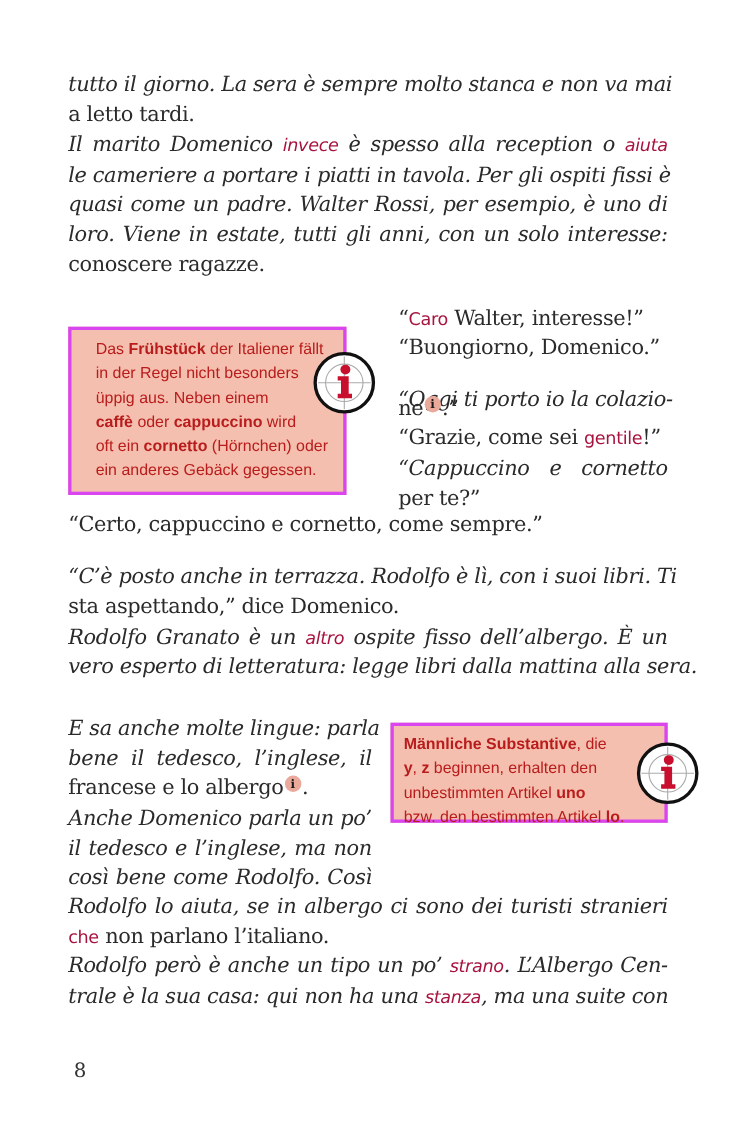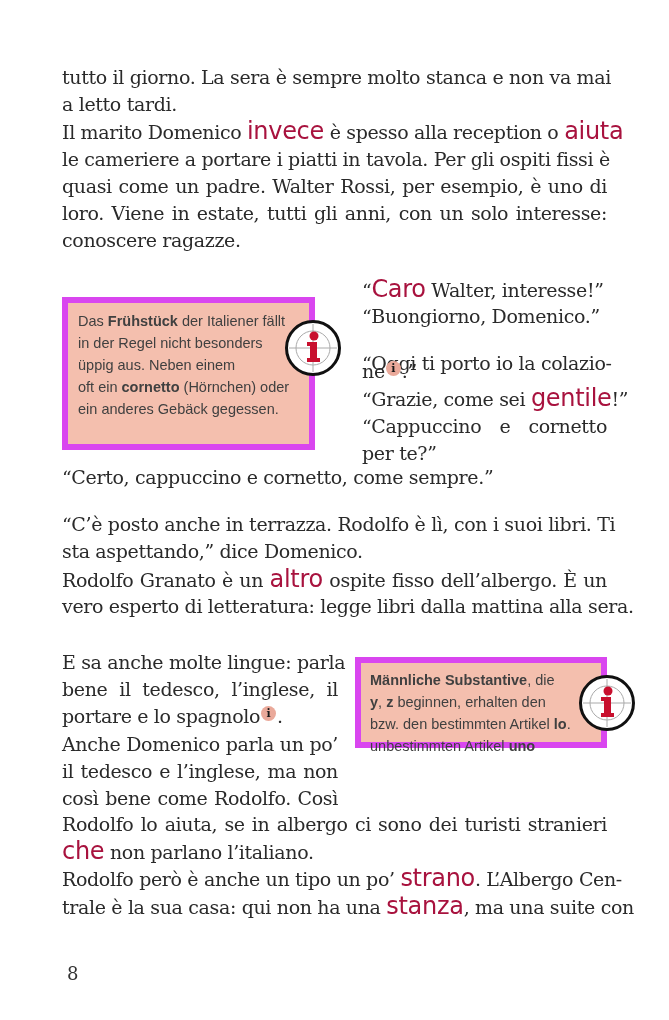--- a/index.html
+++ b/index.html
@@ -5,34 +5,34 @@
   html, body { margin: 0; padding: 0; }
   body {
     width: 669px; height: 1020px; background: #ffffff; position: relative; overflow: hidden;
     font-family: "DejaVu Serif", "Liberation Serif", serif; color: #2a2a2a;
   }
   .page { position: absolute; left: 0; top: 0; width: 669px; height: 1020px; }
   .line {
     position: absolute; left: 62px; width: 545px; height: 27px;
     font-size: 19px; line-height: 27px; white-space: nowrap; letter-spacing: -0.35px;
   }
-  .line.just { text-align: justify; text-align-last: justify; }
+  .line.just { text-align: justify; text-align-last: justify; font-style: italic; }
   .line.narrow-r { left: 362px; width: 245px; }
   .line.narrow-l { width: 276px; }
-  .hl { color: #a8123e; font-family: "DejaVu Sans", "Liberation Sans", sans-serif; font-size: 24px; letter-spacing: -0.3px; }
+  .hl { color: #a8123e; font-family: "DejaVu Sans", "Liberation Sans", sans-serif; font-size: 16px; letter-spacing: -0.3px; }
   .inline-i {
     display: inline-block; width: 15px; height: 15px; border-radius: 50%;
     background: #eaa99a; vertical-align: 6px; margin: 0 1px;
     font-family: "DejaVu Serif", serif; font-weight: bold; font-size: 11px; line-height: 15px;
     text-align: center; color: #1a1a1a; letter-spacing: 0;
   }
   .infobox {
-    position: absolute; background: #f4bfae; border: 6px solid #d946ef;
-    font-family: "Liberation Sans", "DejaVu Sans", sans-serif; color: #404040;
-    font-size: 14.5px; line-height: 22px; padding: 6px 8px 6px 10px; box-sizing: border-box;
+    position: absolute; background: #f4bfae; border: 3px solid #d946ef;
+    font-family: "Liberation Sans", "DejaVu Sans", sans-serif; color: #b91c1c;
+    font-size: 14.5px; line-height: 22px; padding: 6px 8px 6px 22px; box-sizing: border-box;
   }
   .infobox .bl { display: block; white-space: nowrap; }
   .infobox b { font-weight: bold; }
   .info-badge {
     position: absolute; width: 56px; height: 56px; border-radius: 50%;
     background: #ffffff; border: 3px solid #111; box-sizing: border-box;
   }
   .info-badge svg { position: absolute; left: -3px; top: -3px; }
   .pagenum {
     position: absolute; left: 67px; top: 963px; font-size: 18px; color: #333;
@@ -58,20 +58,21 @@
       <div class="line narrow-r" style="top: 357.9px;"><span>ne</span><span class="inline-i">i</span><span>.”</span></div>
       <div class="line narrow-r" style="top: 385.2px;"><span>“Grazie, come sei </span><span class="hl">gentile</span><span>!”</span></div>
       <div class="line narrow-r just" style="top: 412.5px;"><span>“Cappuccino e cornetto</span></div>
       <div class="line narrow-r" style="top: 439.8px;"><span>per te?”</span></div>
     </div>
 
   <div class="infobox" id="infobox-breakfast" style="left:62px; top:297px; width:253px; height:153px; padding-top:7px;">
       <span class="bl"><span>Das </span><b>Frühstück</b><span> der Italiener fällt</span></span>
       <span class="bl"><span>in der Regel nicht besonders</span></span>
       <span class="bl"><span>üppig aus. Neben einem</span></span>
+      <span class="bl"><b>caffè</b><span> oder </span><b>cappuccino</b><span> wird</span></span>
       <span class="bl"><span>oft ein </span><b>cornetto</b><span> (Hörnchen) oder</span></span>
       <span class="bl"><span>ein anderes Gebäck gegessen.</span></span>
     </div>
   <div class="info-badge" style="left:285px; top:320px;">
     <svg width="56" height="56" viewBox="0 0 56 56">
       <circle cx="28" cy="28" r="17" fill="none" stroke="#aaa" stroke-width="1"></circle>
       <line x1="4" y1="28" x2="52" y2="28" stroke="#aaa" stroke-width="1"></line>
       <line x1="28" y1="4" x2="28" y2="52" stroke="#aaa" stroke-width="1"></line>
       <circle cx="29" cy="16" r="4.5" fill="#c8102e"></circle>
       <path d="M22 22 L32 22 L32 38 L35 38 L35 42 L22 42 L22 38 L25 38 L25 26 L22 26 Z" fill="#c8102e"></path>
@@ -81,31 +82,31 @@
   <div id="middle-lines">
       <div class="line " style="top: 464px;"><span>“Certo, cappuccino e cornetto, come sempre.”</span></div>
       <div class="line just" style="top: 511.2px;"><span>“C’è posto anche in terrazza. Rodolfo è lì, con i suoi libri. Ti</span></div>
       <div class="line " style="top: 538.4px;"><span>sta aspettando,” dice Domenico.</span></div>
       <div class="line just" style="top: 565.6px;"><span>Rodolfo Granato è un </span><span class="hl">altro</span><span> ospite fisso dell’albergo. È un</span></div>
       <div class="line just" style="top: 592.8px;"><span>vero esperto di letteratura: legge libri dalla mattina alla sera.</span></div>
     </div>
   <div id="left-column-lines">
       <div class="line narrow-l just" style="top: 649px;"><span>E sa anche molte lingue: parla</span></div>
       <div class="line narrow-l just" style="top: 676.2px;"><span>bene il tedesco, l’inglese, il</span></div>
-      <div class="line narrow-l" style="top: 703.4px;"><span>portare e lo spagnolo</span><span class="inline-i">i</span><span>.</span></div>
+      <div class="line narrow-l" style="top: 703.4px;"><span>francese e lo albergo</span><span class="inline-i">i</span><span>.</span></div>
       <div class="line narrow-l just" style="top: 730.6px;"><span>Anche Domenico parla un po’</span></div>
       <div class="line narrow-l just" style="top: 757.8px;"><span>il tedesco e l’inglese, ma non</span></div>
       <div class="line narrow-l just" style="top: 785px;"><span>così bene come Rodolfo. Così</span></div>
     </div>
 
   <div class="infobox" id="infobox-grammar" style="left:355px; top:657px; width:252px; height:91px; padding-top:6px; padding-left:9px;">
       <span class="bl"><b>Männliche Substantive</b><span>, die</span></span>
       <span class="bl"><b>y</b><span>, </span><b>z</b><span> beginnen, erhalten den</span></span>
+      <span class="bl"><span>unbestimmten Artikel </span><b>uno</b></span>
       <span class="bl"><span>bzw. den bestimmten Artikel </span><b>lo</b><span>.</span></span>
-      <span class="bl"><span>unbestimmten Artikel </span><b>uno</b></span>
     </div>
   <div class="info-badge" style="left:579px; top:675px;">
     <svg width="56" height="56" viewBox="0 0 56 56">
       <circle cx="28" cy="28" r="17" fill="none" stroke="#aaa" stroke-width="1"></circle>
       <line x1="4" y1="28" x2="52" y2="28" stroke="#aaa" stroke-width="1"></line>
       <line x1="28" y1="4" x2="28" y2="52" stroke="#aaa" stroke-width="1"></line>
       <circle cx="29" cy="16" r="4.5" fill="#c8102e"></circle>
       <path d="M22 22 L32 22 L32 38 L35 38 L35 42 L22 42 L22 38 L25 38 L25 26 L22 26 Z" fill="#c8102e"></path>
     </svg>
   </div>

